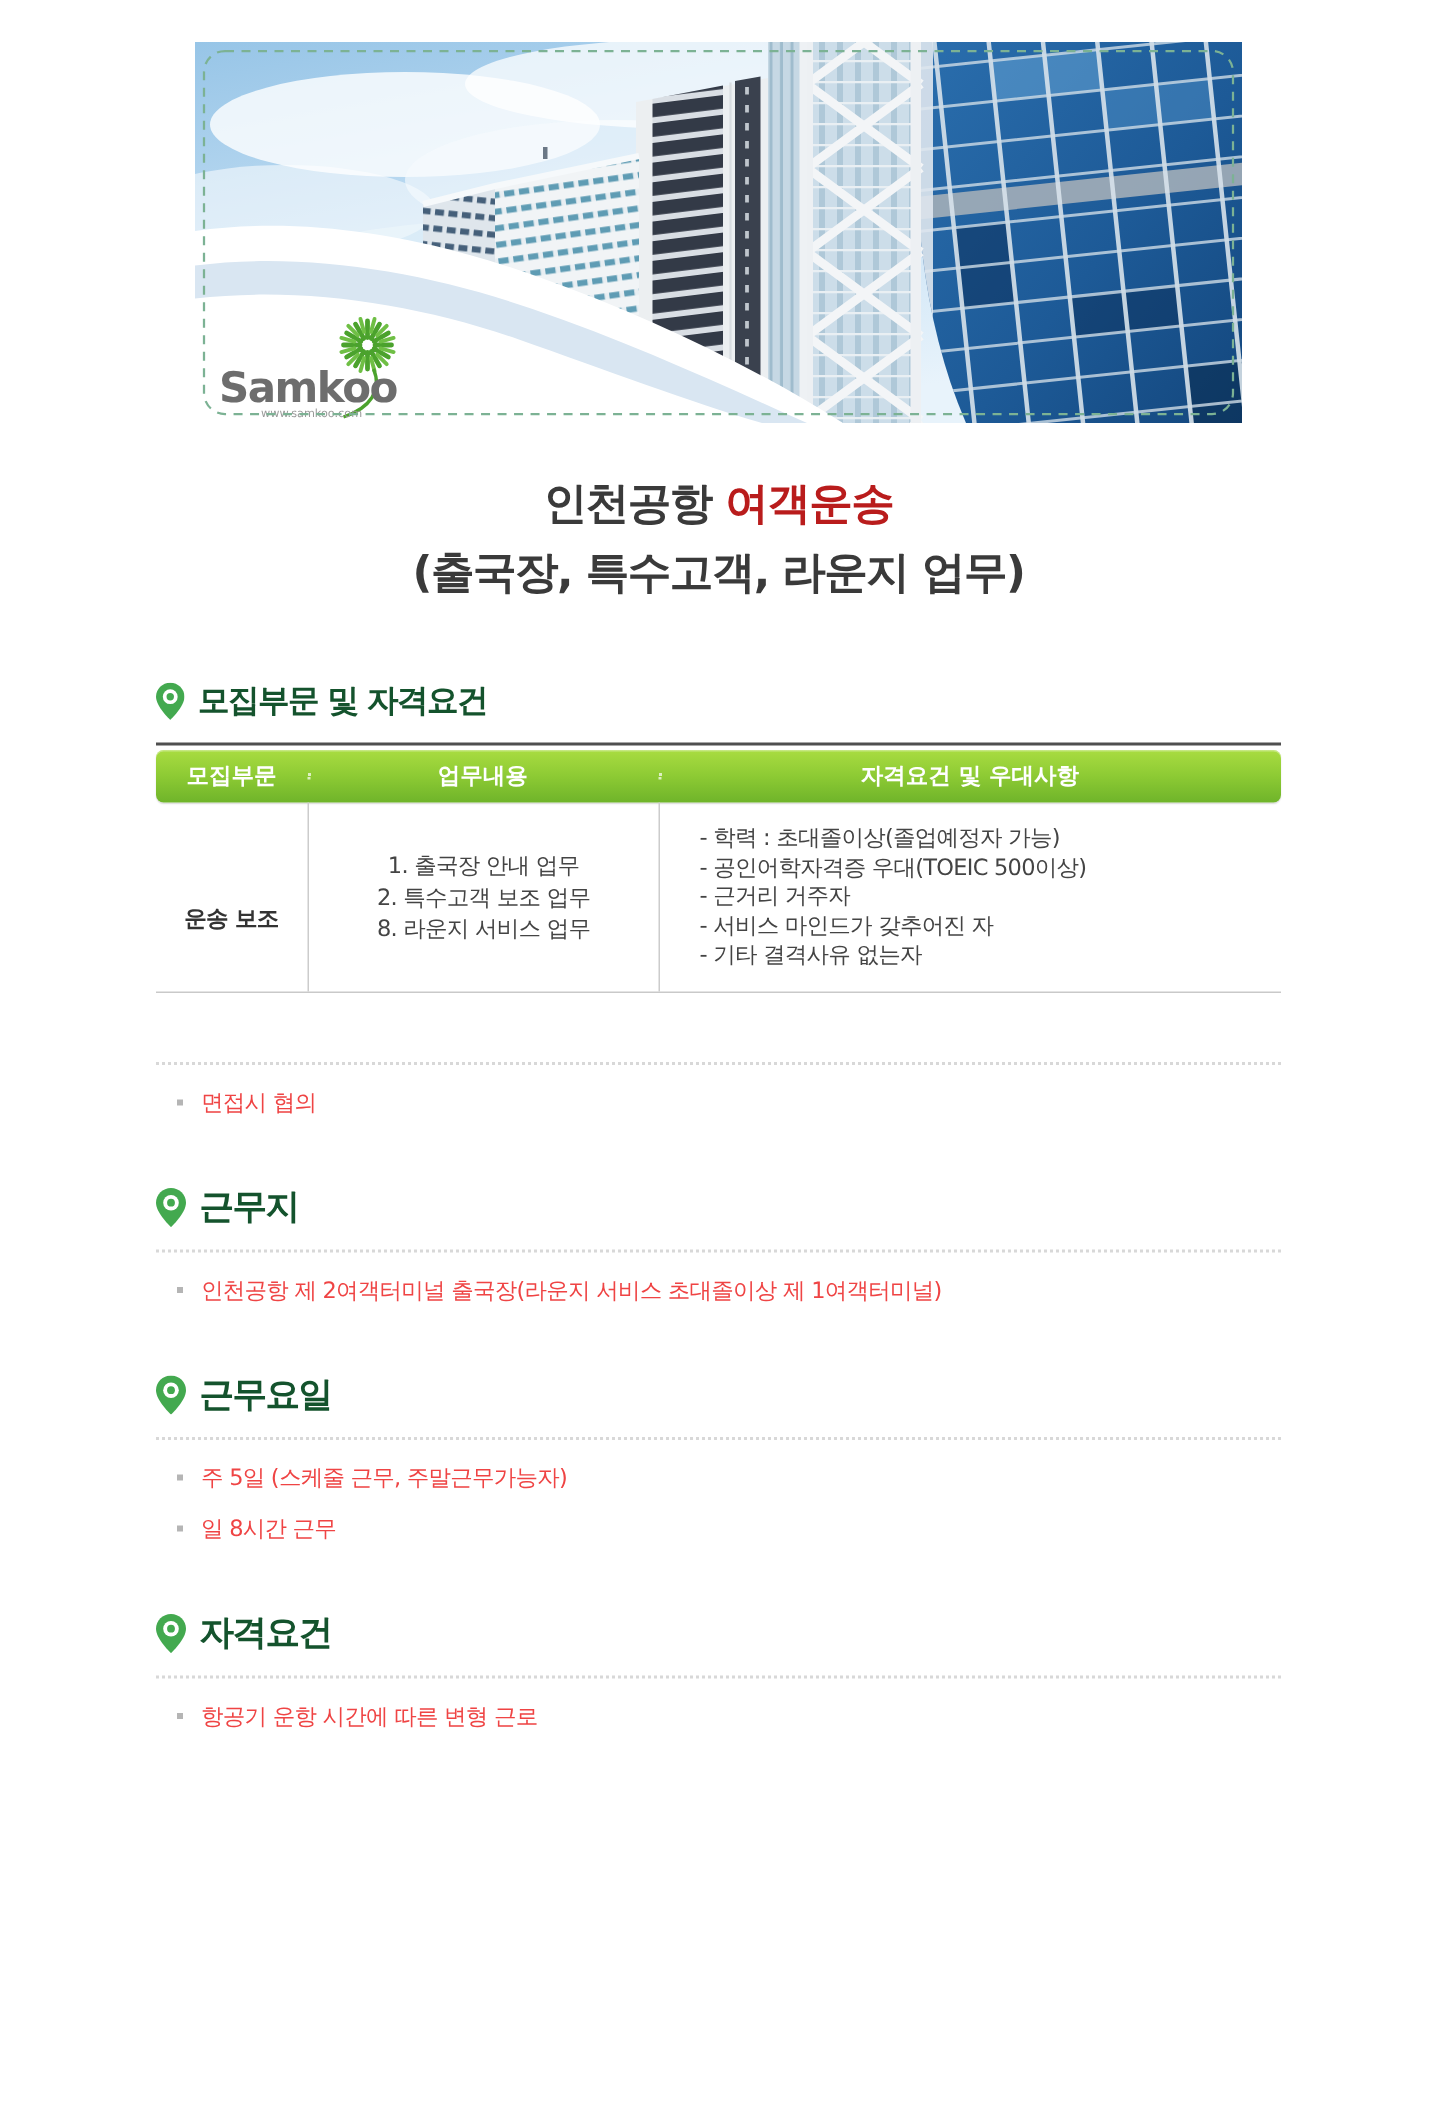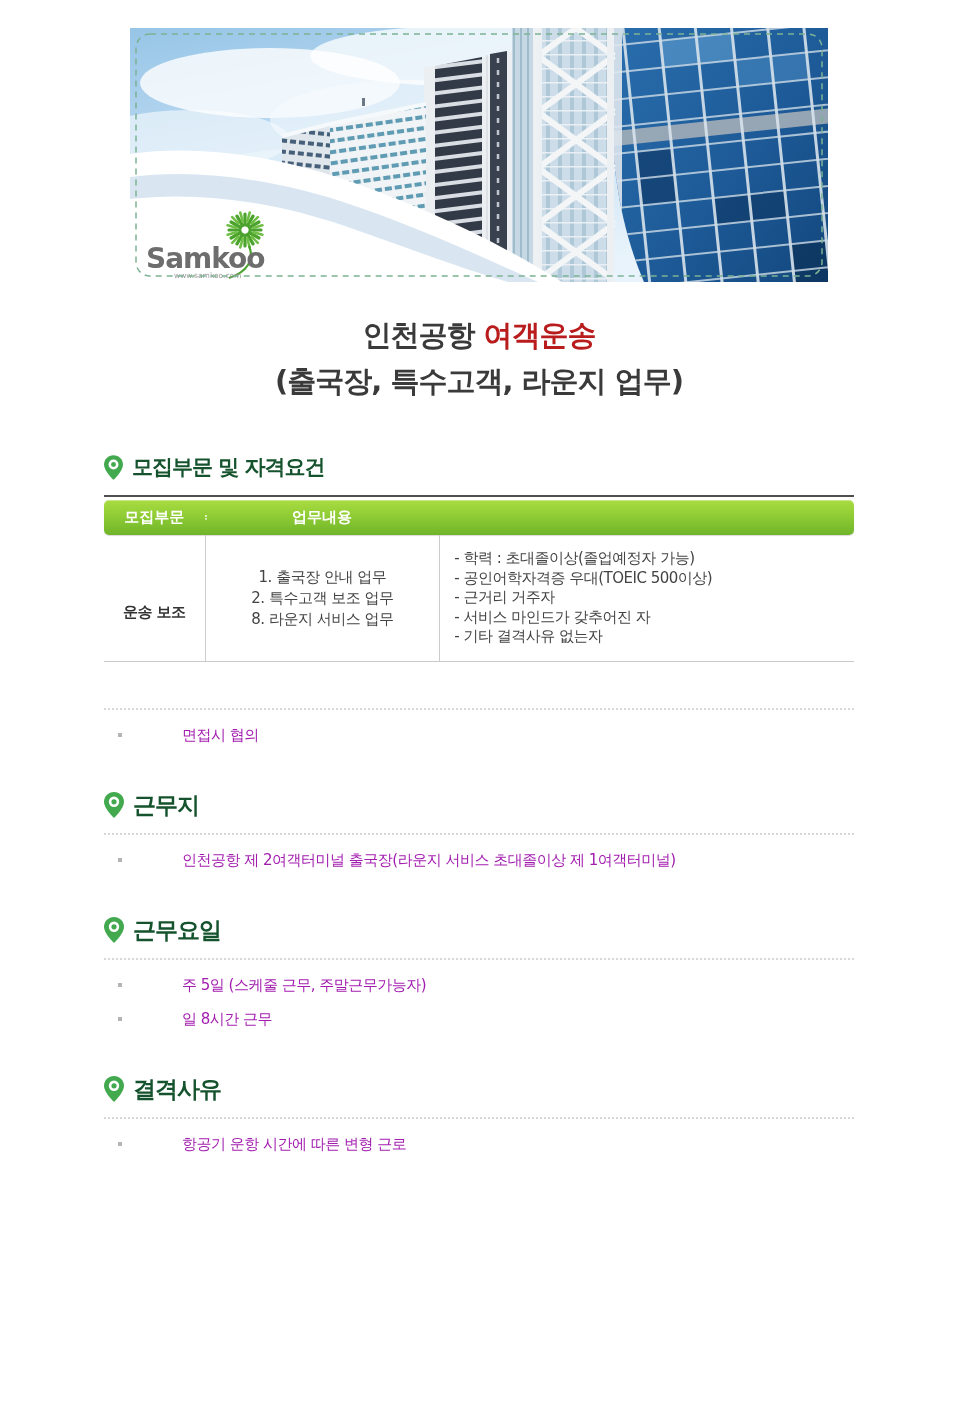--- a/index.html
+++ b/index.html
@@ -51,32 +51,32 @@
     border-left: 2px dotted rgba(255,255,255,0.7);
   }
   .t-body { display: flex; border-bottom: 1px solid #c9c9c9; }
   .t-body .cell {
     min-height: 97px; padding: 6px 0;
     display: flex; flex-direction: column; justify-content: center;
     font-size: 15px; color: #444444; letter-spacing: -0.5px;
   }
   .t-body .c1 { align-items: center; font-weight: bold; color: #333333; margin-top: 29px; }
   .t-body .c2 { align-items: center; line-height: 21px; }
-  .t-body .c3 { align-items: flex-start; padding-left: 14px; line-height: 19.5px; }
+  .t-body .c3 { align-items: flex-start; padding-left: 26px; line-height: 19.5px; }
   .t-body .c2, .t-body .c3 { border-left: 1px solid #cccccc; }
 
   
   .sec { margin-top: 46px; }
   .sec-rule { border-top: 2px dotted #d8d8d8; margin-top: 13px; }
   .item { margin-top: 16px; display: flex; align-items: center; }
   .item .sq {
     flex: 0 0 auto; width: 4px; height: 4px; background: #b5b5b5;
     margin: 0 12px 0 14px;
   }
-  .item .txt { font-size: 15px; color: #a21caf; letter-spacing: -0.5px; line-height: 18px; margin-left: 48px; }
+  .item .txt { font-size: 15px; color: #ef4444; letter-spacing: -0.5px; line-height: 18px; }
 </style>
 </head>
 <body>
 
 <div class="banner">
   <svg width="698" height="254" viewBox="0 0 698 254">
     <defs>
       <linearGradient id="sky" x1="0" y1="0" x2="0.5" y2="1">
         <stop offset="0" stop-color="#97c5e7"></stop>
         <stop offset="0.55" stop-color="#c6e0f4"></stop>
@@ -214,20 +214,21 @@
         <circle cx="10" cy="9.8" r="5.2" fill="#ffffff"></circle>
         <circle cx="10" cy="9.8" r="2.6" fill="#43a94f"></circle>
       </svg>
       <h2>모집부문 및 자격요건</h2>
     </div>
 
     <div class="table-wrap">
       <div class="t-head">
         <div class="hc c1">모집부문</div>
         <div class="hc c2">업무내용</div>
+        <div class="hc c3">자격요건 및 우대사항</div>
       </div>
       <div class="t-body">
         <div class="cell c1">운송 보조</div>
         <div class="cell c2">
           <div>1. 출국장 안내 업무</div>
           <div>2. 특수고객 보조 업무</div>
           <div>8. 라운지 서비스 업무</div>
         </div>
         <div class="cell c3">
           <div>- 학력 : 초대졸이상(졸업예정자 가능)</div>
@@ -284,21 +285,21 @@
     </div>
   </div>
 
   <div class="sec">
     <div class="sec-head">
       <svg class="pin" width="20" height="26" viewBox="0 0 20 26">
         <path d="M10 0C4.5 0 0 4.4 0 9.8c0 7 10 16.2 10 16.2s10-9.2 10-16.2C20 4.4 15.5 0 10 0z" fill="#43a94f"></path>
         <circle cx="10" cy="9.8" r="5.2" fill="#ffffff"></circle>
         <circle cx="10" cy="9.8" r="2.6" fill="#43a94f"></circle>
       </svg>
-      <h2>결격사유</h2>
+      <h2>자격요건</h2>
     </div>
     <div class="sec-rule"></div>
     <div class="item">
       <span class="sq"></span>
       <span class="txt">항공기 운항 시간에 따른 변형 근로</span>
     </div>
   </div>
 
 
 </div>

